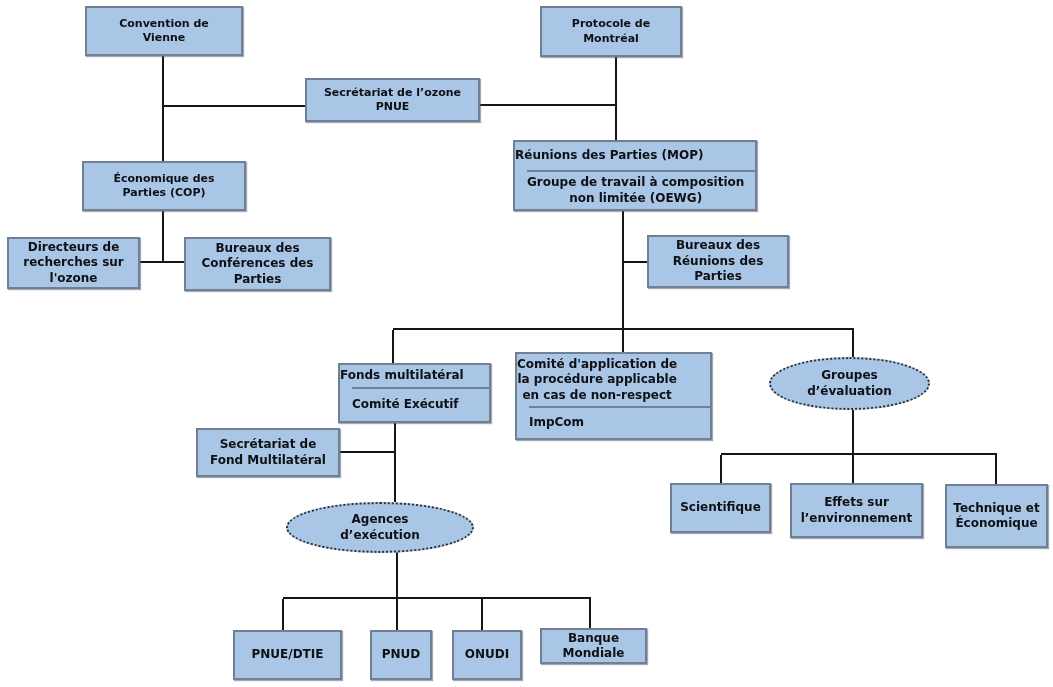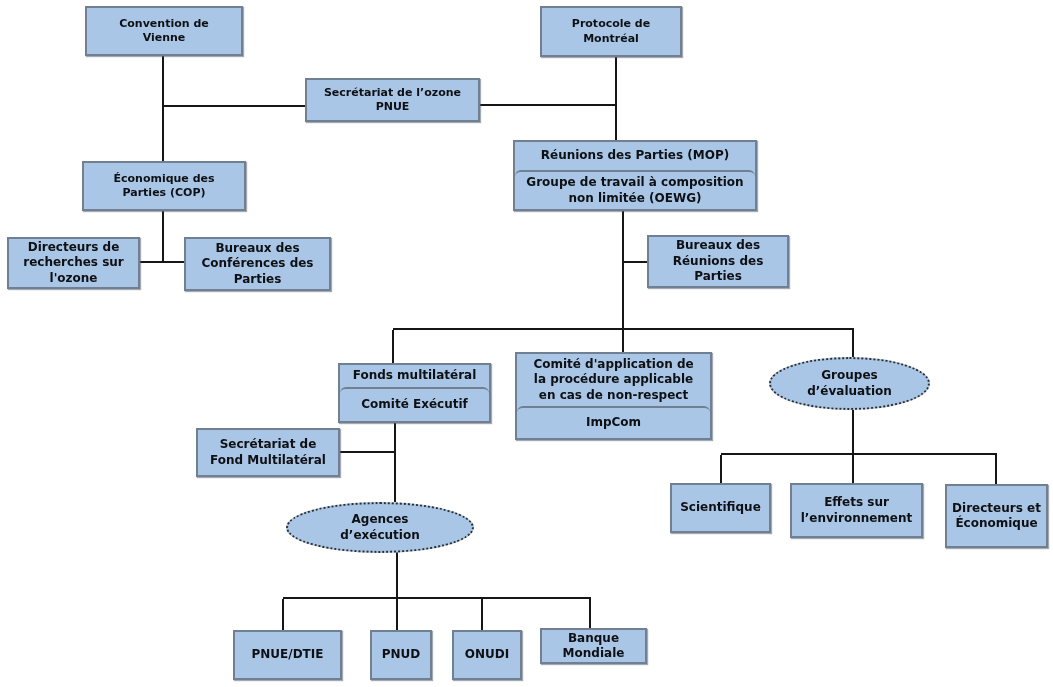--- a/index.html
+++ b/index.html
@@ -39,25 +39,23 @@
   .node.lg { font-size: 11px; }
 
   .node.split {
     flex-direction: column;
     align-items: stretch;
     justify-content: flex-start;
   }
   .node.split .sect {
     display: flex;
     align-items: center;
-    justify-content: center;
     flex: 0 0 auto;
-    border-radius: 6px;
-  }
-  .node.split .sect.grow { flex: 1 1 auto; }
+  }
+  .node.split .sect.grow { flex: 1 1 auto; margin-left: 12px; }
   .node.split .sect + .sect { border-top: 2px solid #708092; }
 
   .node.ellipse {
     border-radius: 50%;
     border: 2px dotted #2d2d2d;
     box-shadow: none;
   }
 </style>
 </head>
 <body>
@@ -175,21 +173,21 @@
   <div class="node" style="left:670px;top:483px;width:101px;height:50px">
     <span class="lbl">Scientifique</span>
   </div>
 
   <div class="node" style="left:790px;top:483px;width:133px;height:55px">
     <span class="lbl">Effets sur
 l’environnement</span>
   </div>
 
   <div class="node" style="left:945px;top:484px;width:103px;height:64px">
-    <span class="lbl">Directeurs et
+    <span class="lbl">Technique et
 Économique</span>
   </div>
 
   <div class="node" style="left:233px;top:630px;width:109px;height:50px">
     <span class="lbl">PNUE/DTIE</span>
   </div>
 
   <div class="node" style="left:370px;top:630px;width:62px;height:50px">
     <span class="lbl">PNUD</span>
   </div>

